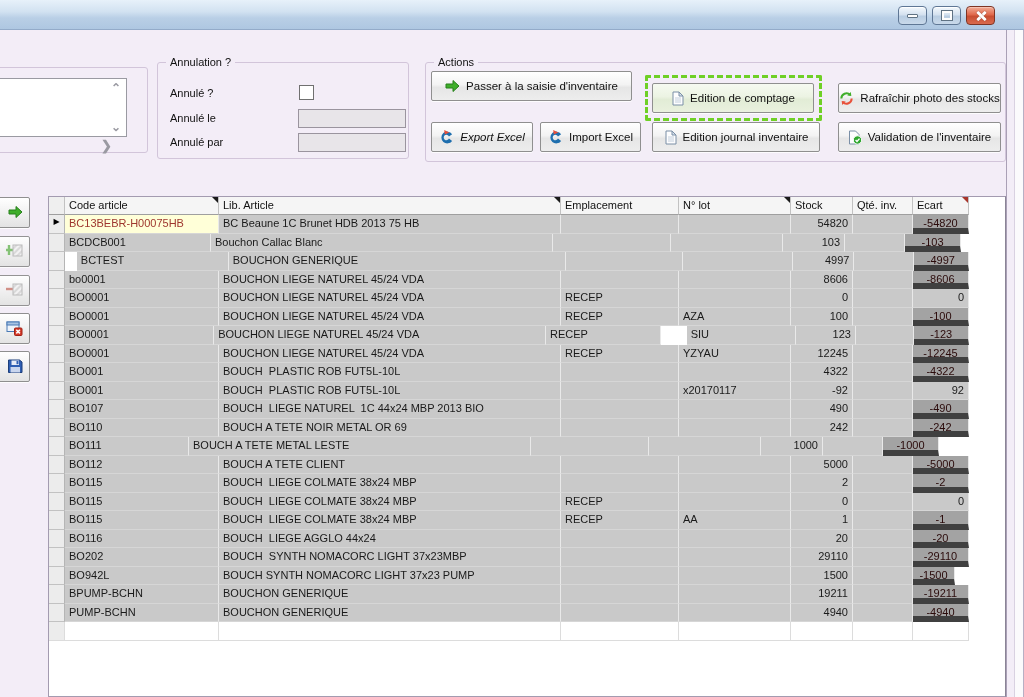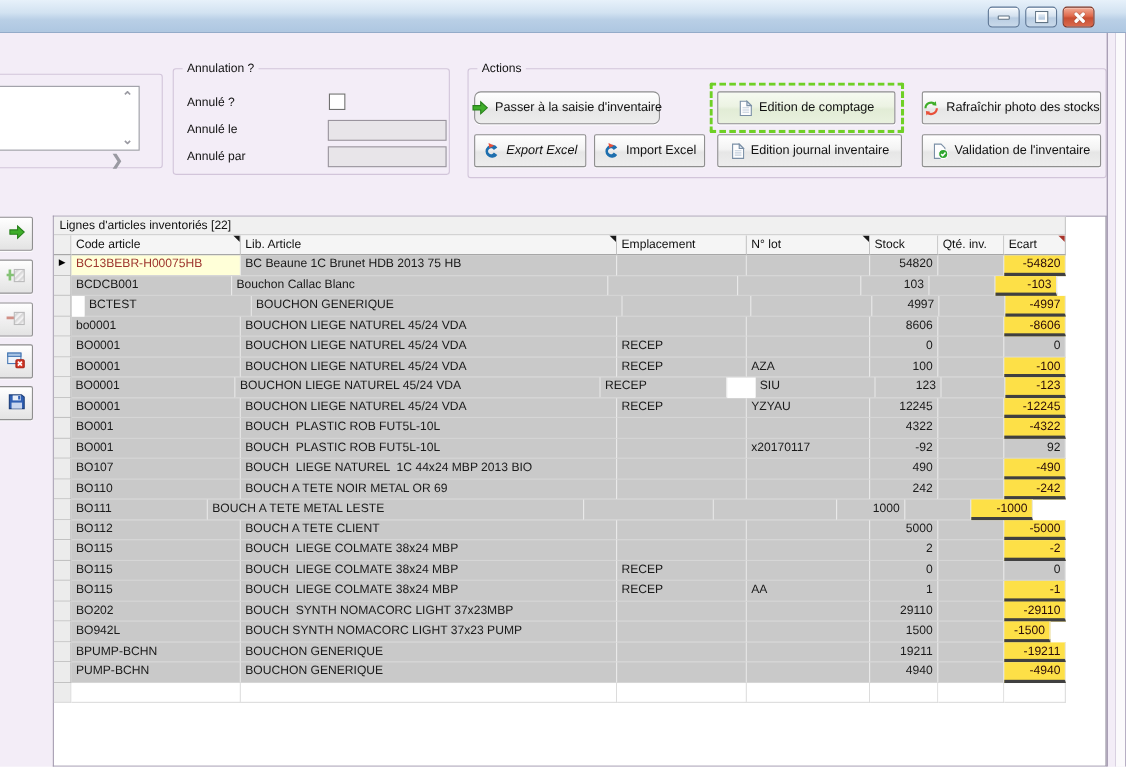--- a/index.html
+++ b/index.html
@@ -70,21 +70,21 @@
   .hcell { position:relative; background:#f5f5f5; border-right:1px solid #c2c2c2;
     border-bottom:1px solid #9f9f9f; padding:2px 3px 0 4px; overflow:hidden; white-space:nowrap; color:#111; }
   .hcell.hsel { background:#efefef; }
   .sortmark { position:absolute; top:0; right:0; width:0; height:0;
     border-left:6px solid transparent; border-top:6px solid #1a1a1a; }
   .sortmark.red { border-top-color:#a8342a; }
   .trow { display:flex; width:920px; height:18.5px; }
   .cell { background:#c9c9c9; border-right:1px solid #e9e9e9; border-bottom:1px solid #d6d6d6;
     padding:2px 3px 0 4px; overflow:hidden; white-space:pre; color:#1a1a1a; }
   .cell.num { text-align:right; padding-right:4px; }
-  .cell.neg { background:#fde047; border-bottom-color:#f2９a9a; border-bottom:3px solid #404040; color:#2a0a0a; }
+  .cell.neg { background:#a3a3a3; border-bottom-color:#f2９a9a; border-bottom:6px solid #404040; color:#2a0a0a;text-align:center; }
   .cell.selector { background:#ececec; border-right:1px solid #b5b5b5; border-bottom:1px solid #c2c2c2;
     text-align:center; padding:2px 0 0 0; font-size:8px; color:#000; }
   .cell.current { background:#ffffd8; color:#9e362e; }
   .trow.empty .cell { background:#fff; border-right-color:#dcdcdc; border-bottom-color:#dcdcdc; }
   .trow.empty .cell.selector { background:#ececec; }
 
   
   .right-frame { position:absolute; right:0; top:30px; bottom:0; width:18px;
     background:linear-gradient(to right,#aaa0b6 0,#aaa0b6 1px,#f3edf7 1px,#f3edf7 8px,
       #d9d1e1 8px,#d9d1e1 9px,#fbfafc 9px,#fbfafc 17px,#b7afc4 17px,#b7afc4 18px); }
@@ -122,21 +122,21 @@
     <span class="checkbox" style="top:22px"></span>
     <span class="form-label" style="top:49px">Annulé le</span>
     <span class="dis-field" style="top:46px"></span>
     <span class="form-label" style="top:73px">Annulé par</span>
     <span class="dis-field" style="top:70px"></span>
   </div>
 
   <div class="groupbox gb-actions">
     <span class="gb-label">Actions</span>
     <div id="actions-rows">
-        <div class="btn" style="left: 5px; top: 20px; width: 169px; border-radius: 6px;">
+        <div class="btn" style="left: 5px; top: 8px; width: 201px;">
           <span class="icon">
             <svg width="15" height="14" viewBox="0 0 15 14">
               <path d="M1 5h7V1.5L14 7 8 12.5V9H1z" fill="#3fae2a" stroke="#27801a" stroke-width="1"></path>
             </svg>
           </span>
           <span>Passer à la saisie d'inventaire</span>
         </div>
         <div class="btn green-tint" style="left: 226px; top: 20px; width: 162px;">
           <span class="icon">
             <svg width="13" height="15" viewBox="0 0 13 15">
@@ -242,21 +242,20 @@
         <span class="icon"><svg width="16" height="16" viewBox="0 0 16 16">
             <path d="M1.5 2h11L15 4v10.5H1.5z" fill="#2f5fb3" stroke="#1d3f7a"></path>
             <rect x="4.5" y="2.5" width="7.5" height="4.5" fill="#e8eef8"></rect>
             <rect x="9.5" y="3" width="2" height="3.2" fill="#2f5fb3"></rect>
             <rect x="3.5" y="9" width="9.5" height="5.5" fill="#c9d6ee"></rect>
           </svg></span>
       </div>
     </div>
 
   <div class="table-container">
-    <div class="tbl-caption">Lignes d'articles inventoriés [22]</div>
     <div class="tbl-header" id="tbl-header">
         <div class="hcell hsel" style="width: 16px;"></div>
         <div class="hcell" style="width: 154px;"><span>Code article</span><span class="sortmark"></span></div>
         <div class="hcell" style="width: 342px;"><span>Lib. Article</span><span class="sortmark"></span></div>
         <div class="hcell" style="width: 118px;"><span>Emplacement</span></div>
         <div class="hcell" style="width: 112px;"><span>N° lot</span><span class="sortmark"></span></div>
         <div class="hcell" style="width: 62px;"><span>Stock</span></div>
         <div class="hcell" style="width: 60px;"><span>Qté. inv.</span></div>
         <div class="hcell" style="width: 56px;"><span>Ecart</span><span class="sortmark red"></span></div>
       </div>
@@ -426,20 +425,30 @@
           <div class="cell" style="width: 154px;">BO115</div>
           <div class="cell" style="width: 342px;">BOUCH  LIEGE COLMATE 38x24 MBP</div>
           <div class="cell" style="width: 118px;">RECEP</div>
           <div class="cell" style="width: 112px;">AA</div>
           <div class="cell num" style="width: 62px;">1</div>
           <div class="cell num" style="width: 60px;"></div>
           <div class="cell num neg" style="width: 56px;">-1</div>
         </div>
         <div class="trow">
           <div class="cell selector" style="width: 16px;"></div>
+          <div class="cell" style="width: 154px;">BO116</div>
+          <div class="cell" style="width: 342px;">BOUCH  LIEGE AGGLO 44x24</div>
+          <div class="cell" style="width: 118px;"></div>
+          <div class="cell" style="width: 112px;"></div>
+          <div class="cell num" style="width: 62px;">20</div>
+          <div class="cell num" style="width: 60px;"></div>
+          <div class="cell num neg" style="width: 56px;">-20</div>
+        </div>
+        <div class="trow">
+          <div class="cell selector" style="width: 16px;"></div>
           <div class="cell" style="width: 154px;">BO202</div>
           <div class="cell" style="width: 342px;">BOUCH  SYNTH NOMACORC LIGHT 37x23MBP</div>
           <div class="cell" style="width: 118px;"></div>
           <div class="cell" style="width: 112px;"></div>
           <div class="cell num" style="width: 62px;">29110</div>
           <div class="cell num" style="width: 60px;"></div>
           <div class="cell num neg" style="width: 56px;">-29110</div>
         </div>
         <div class="trow">
           <div class="cell selector" style="width: 16px;"></div>

